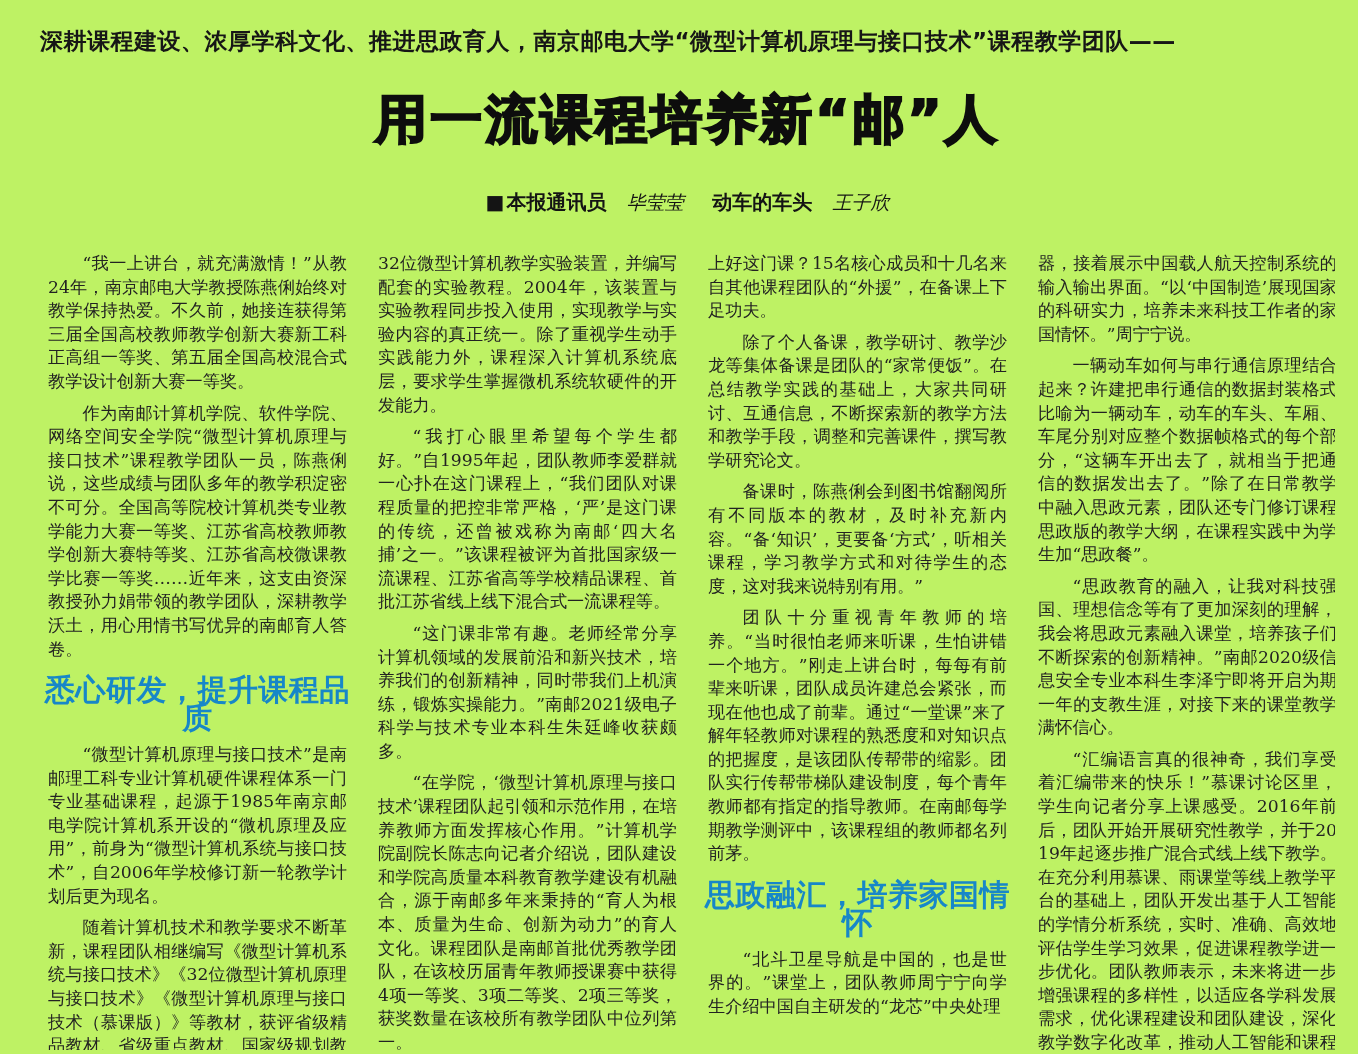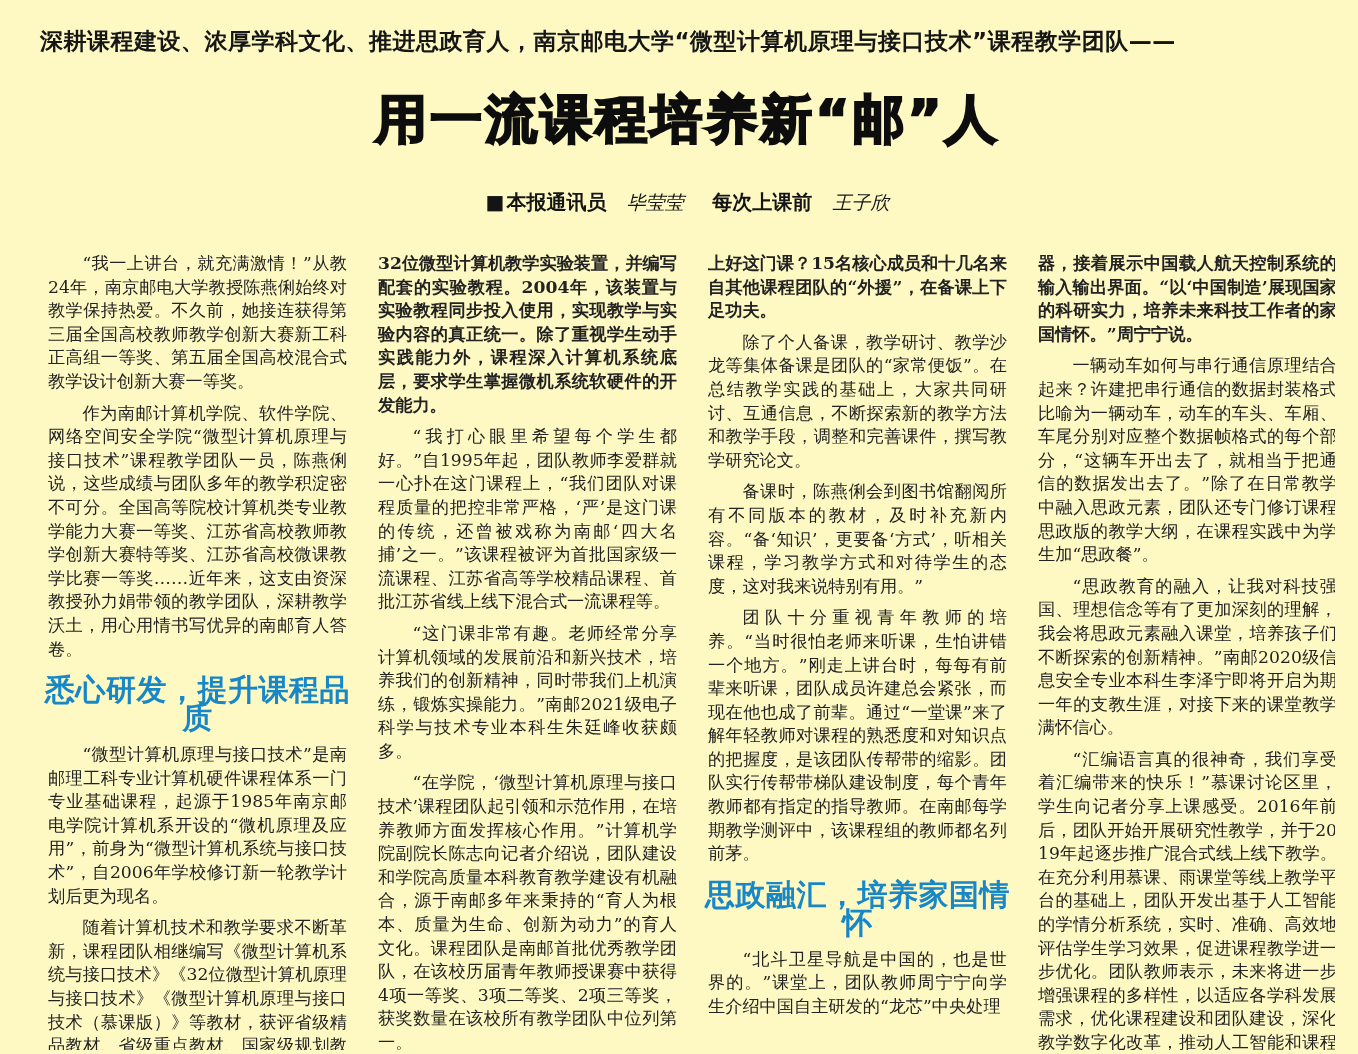--- a/index.html
+++ b/index.html
@@ -7,21 +7,21 @@
     padding: 0;
     background: #ffffff;
     color: #1f1f1f;
   }
   .page {
     position: relative;
     width: 1358px;
     height: 1054px;
     box-sizing: border-box;
     padding: 26px 23px 0 40px;
-    background: #fef9c3;
+    background: #bef264;
     overflow: hidden;
     font-family: "DejaVu Serif", "Liberation Serif", serif;
   }
   .kicker {
     font-family: "DejaVu Sans", "Liberation Sans", sans-serif;
     font-weight: 700;
     font-size: 23px;
     line-height: 30px;
     letter-spacing: 0.5px;
     color: #161616;
@@ -77,21 +77,21 @@
     text-align: justify;
     text-justify: inter-ideograph;
     color: #222222;
     word-break: break-all;
   }
   .col p {
     margin: 8px;
     padding: 0;
   }
   .col p.indent { text-indent: 2em; }
-  .col p.cont { text-indent: 0; font-weight: bold; }
+  .col p.cont { text-indent: 0; }
   .subhead {
     font-family: "DejaVu Sans", "Liberation Sans", sans-serif;
     font-weight: 700;
     font-size: 30px;
     line-height: 28px;
     color: #1787c8;
     text-align: center;
     margin: 15px 0 11px 0;
     letter-spacing: 0.5px;
   }
@@ -101,21 +101,21 @@
 
 <div class="page">
 
   <div class="kicker">深耕课程建设、浓厚学科文化、推进思政育人，南京邮电大学“微型计算机原理与接口技术”课程教学团队——</div>
 
   <h1 class="headline">用一流课程培养新“邮”人</h1>
 
   <div class="byline">
     <span class="marker">■</span><span class="role">本报通讯员</span>
     <span class="name">毕莹莹</span>
-    <span class="role">每次上课前</span>
+    <span class="role">动车的车头</span>
     <span class="name">王子欣</span>
   </div>
 
   <div class="columns">
 
     <div class="col">
       <p class="indent">“我一上讲台，就充满激情！”从教24年，南京邮电大学教授陈燕俐始终对教学保持热爱。不久前，她接连获得第三届全国高校教师教学创新大赛新工科正高组一等奖、第五届全国高校混合式教学设计创新大赛一等奖。</p>
       <p class="indent">作为南邮计算机学院、软件学院、网络空间安全学院“微型计算机原理与接口技术”课程教学团队一员，陈燕俐说，这些成绩与团队多年的教学积淀密不可分。全国高等院校计算机类专业教学能力大赛一等奖、江苏省高校教师教学创新大赛特等奖、江苏省高校微课教学比赛一等奖……近年来，这支由资深教授孙力娟带领的教学团队，深耕教学沃土，用心用情书写优异的南邮育人答卷。</p>
       <h3 class="subhead">悉心研发，提升课程品质</h3>
       <p class="indent">“微型计算机原理与接口技术”是南邮理工科专业计算机硬件课程体系一门专业基础课程，起源于1985年南京邮电学院计算机系开设的“微机原理及应用”，前身为“微型计算机系统与接口技术”，自2006年学校修订新一轮教学计划后更为现名。</p>

